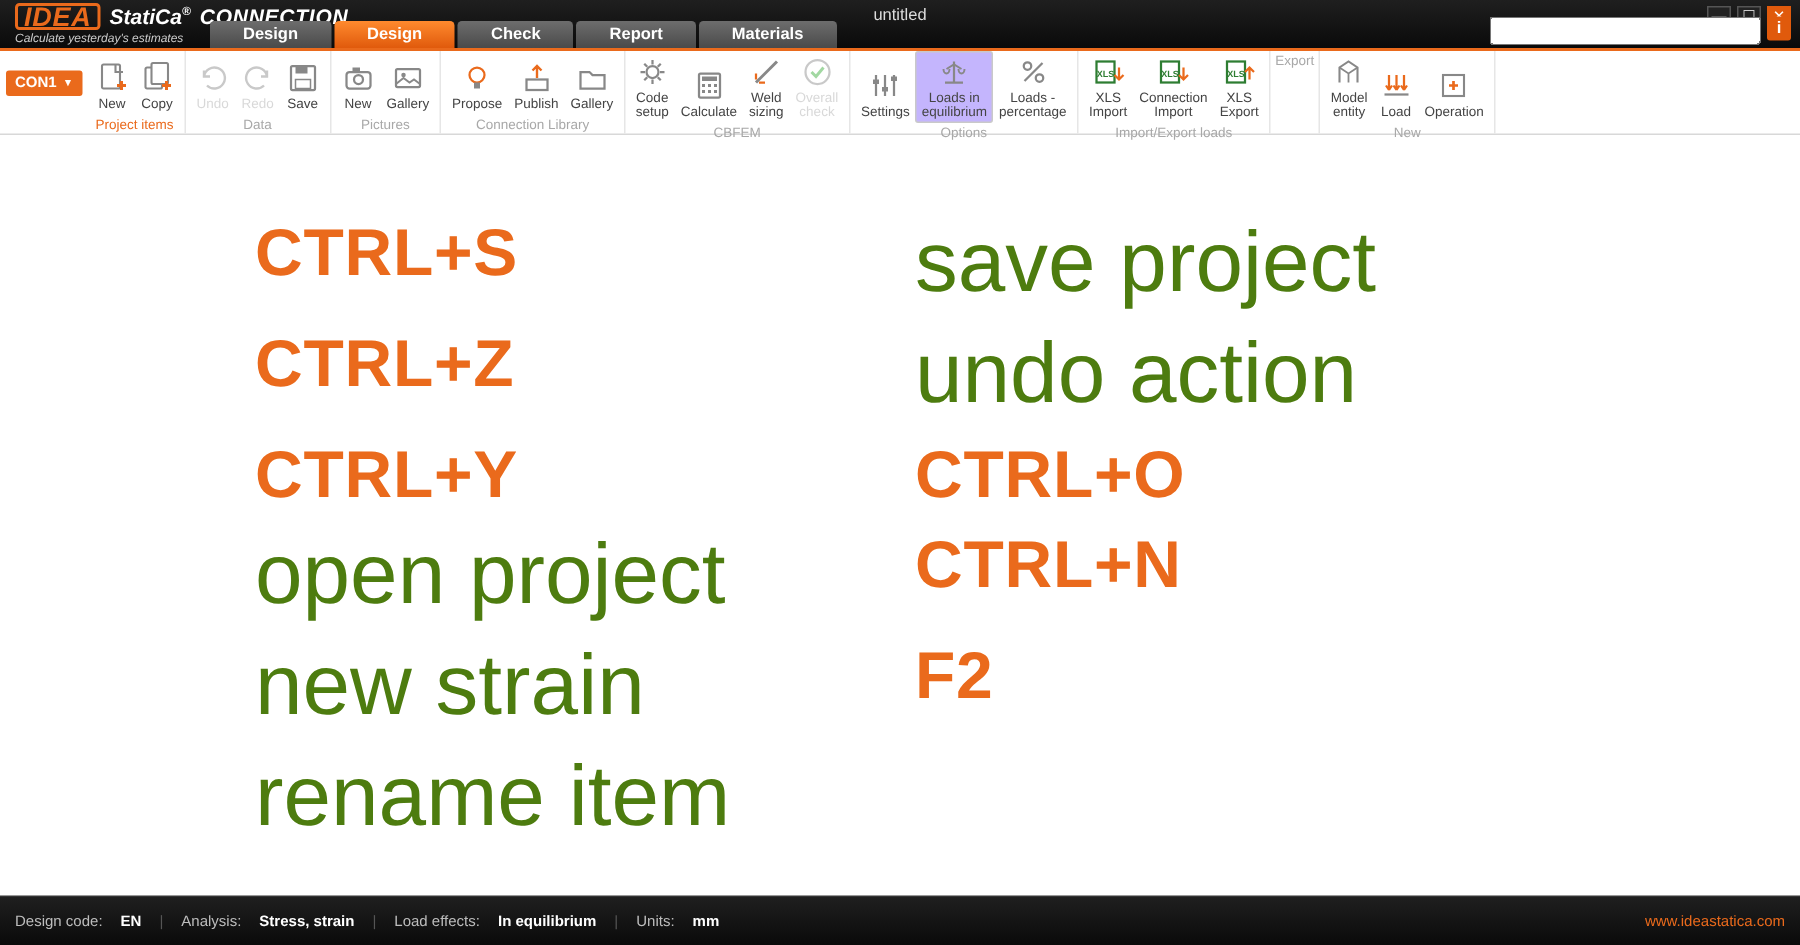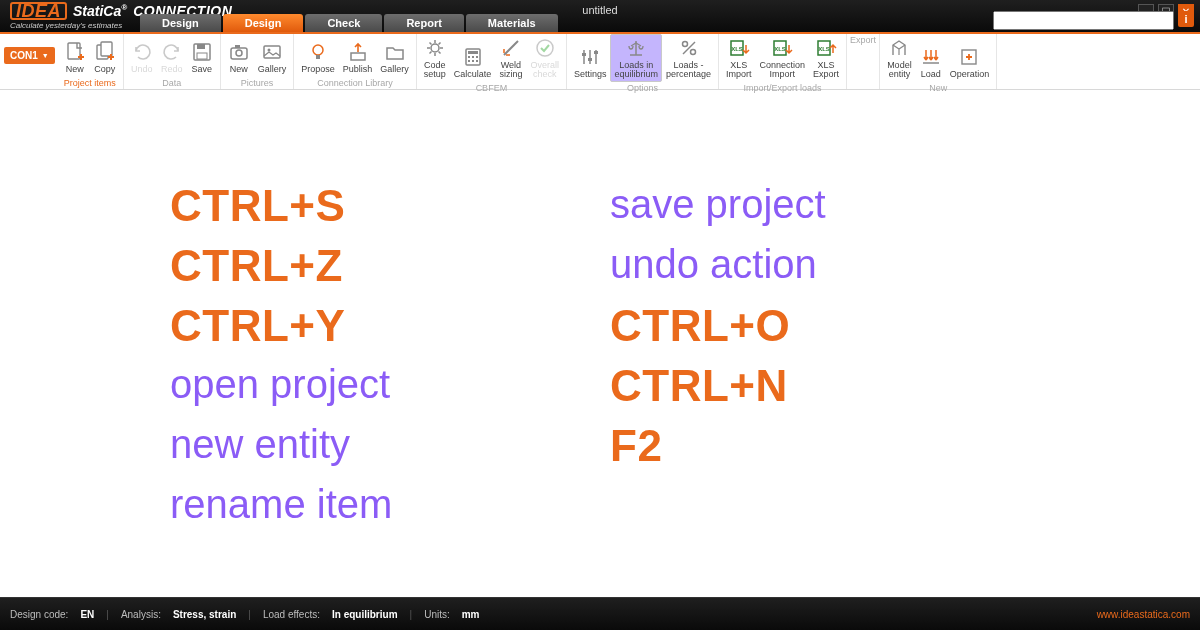--- a/index.html
+++ b/index.html
@@ -99,21 +99,21 @@
   
   .shortcut-area {
     position: absolute; left: 0; right: 0; top: 100px; bottom: 22px;
     display: flex; justify-content: center; align-items: center;
   }
   .shortcut-grid {
     display: grid; grid-template-columns: 320px 420px;
     column-gap: 120px; row-gap: 14px;
   }
   .sc-key { font-size: 44px; font-weight: 800; color: #ea6a1c; line-height: 1.05; letter-spacing: .5px; }
-  .sc-desc { font-size: 40px; font-weight: 400; color: #8b5cf6; line-height: 1.05; }
+  .sc-desc { font-size: 57px; font-weight: 400; color: #4d7c0f; line-height: 1.05; }
 
   
   .statusbar {
     position: absolute; left: 0; right: 0; bottom: 0; height: 22px;
     background: linear-gradient(#1f1f1f,#0a0a0a);
     border-top: 1px solid #333;
     display: flex; align-items: center; color: #bdbdbd;
     font-size: 10px; padding: 16px 10px; gap: 12px;
   }
   .statusbar .sep { color: #555; }
@@ -402,21 +402,21 @@
 <div class="shortcut-area">
   <div class="shortcut-grid" id="shortcuts">
       <div class="sc-key">CTRL+S</div>
       <div class="sc-desc">save project</div>
       <div class="sc-key">CTRL+Z</div>
       <div class="sc-desc">undo action</div>
       <div class="sc-key">CTRL+Y</div>
       <div class="sc-key">CTRL+O</div>
       <div class="sc-desc">open project</div>
       <div class="sc-key">CTRL+N</div>
-      <div class="sc-desc">new entity</div>
+      <div class="sc-desc">new strain</div>
       <div class="sc-key">F2</div>
       <div class="sc-desc">rename item</div>
     </div>
 </div>
 
 <div class="statusbar">
   <span>Design code:</span>
   <span class="val">EN</span>
   <span class="sep">|</span>
   <span>Analysis:</span>

